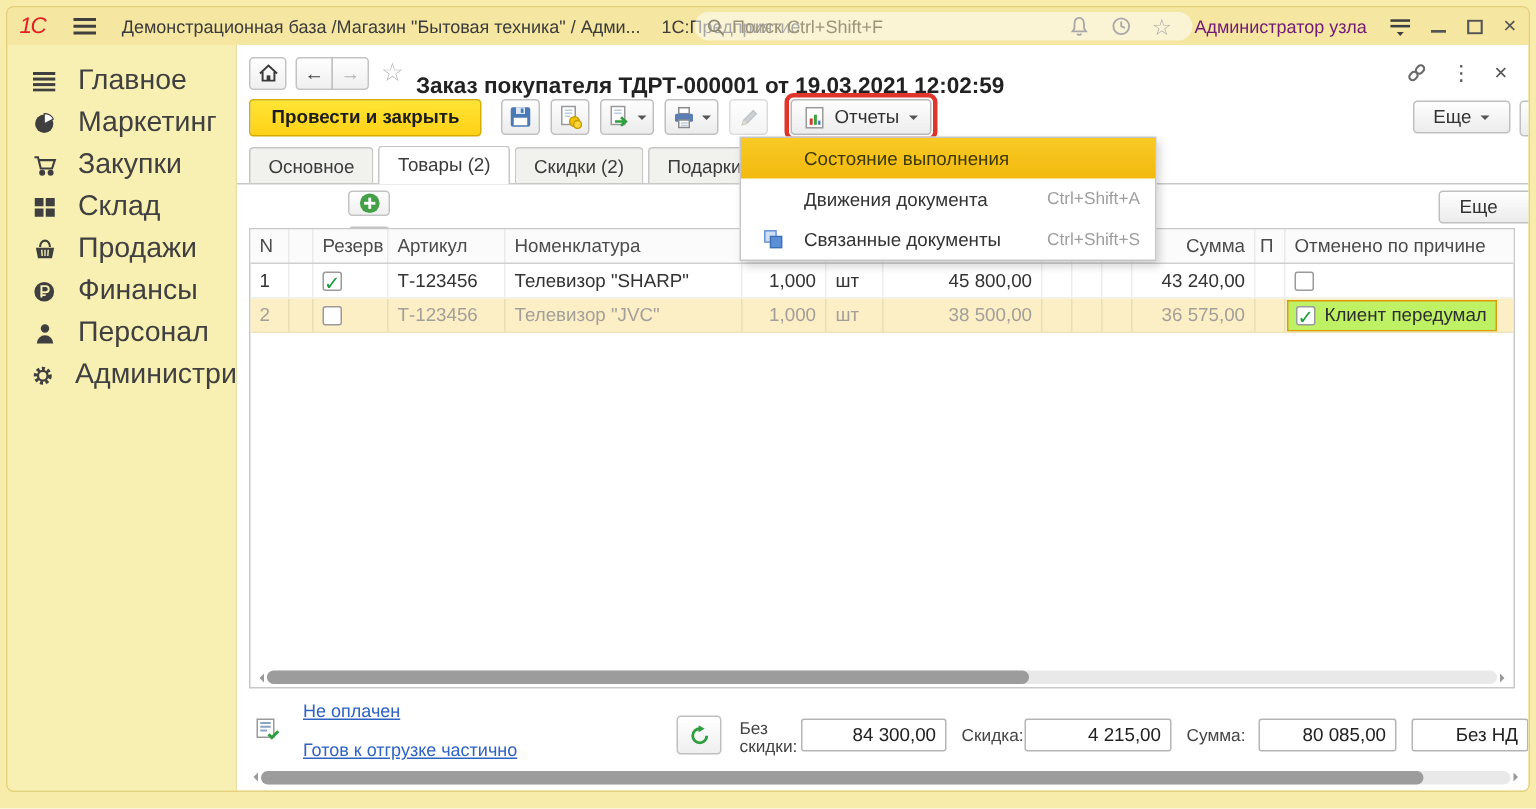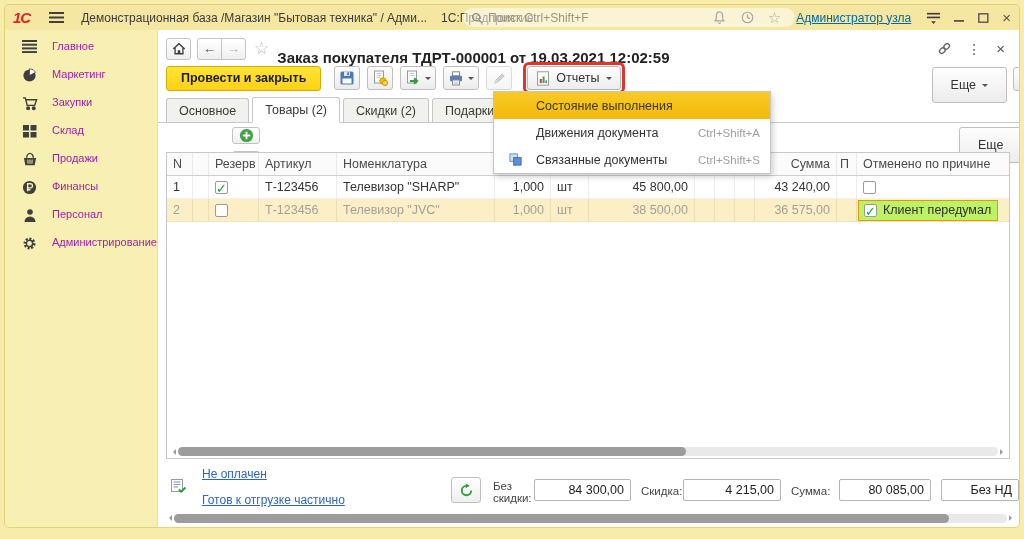--- a/index.html
+++ b/index.html
@@ -9,35 +9,35 @@
     background:#f8ecab; overflow:hidden;
     font-family:"Liberation Sans","DejaVu Sans",sans-serif;
     font-size:12.5px; color:#333; -webkit-font-smoothing:antialiased;
   }
   .window { position:absolute; left:5px; top:5px; right:5px; bottom:12px;
     display:flex; flex-direction:column; border-radius:4px; overflow:hidden;
     box-shadow:0 0 0 1px rgba(190,160,40,.35); }
   
   .topbar { height:25px; background:#f5e6a1; display:flex; align-items:center;
     padding:0 8px; flex:0 0 auto; position:relative; }
-  .logo { color:#e31e24; font-weight:bold; font-style:italic; font-size:15px;
+  .logo { color:#e31e24; font-weight:normal; font-style:italic; font-size:15px;
     letter-spacing:-1px; margin-right:18px; }
   .tb-title { color:#3b3b3b; font-size:12px; white-space:nowrap; margin-left:16px; }
   .tb-prod { margin-left:14px; }
   .searchbox { position:absolute; left:458px; top:3px; width:332px; height:19px;
     background:rgba(255,255,255,.55); border-radius:10px; display:flex;
     align-items:center; padding:0 8px; gap:5px; color:#9b947a; font-size:12px; }
   .tb-right { margin-left:auto; display:flex; align-items:center; gap:13px; }
-  .tb-user { font-size:12px; color:#0369a1; margin:0 2px;text-decoration:underline; }
+  .tb-user { font-size:12px; color:#701a75; margin:0 2px; }
   .ibtn { display:inline-flex; align-items:center; justify-content:center; cursor:default; }
   
   .body { flex:1; display:flex; min-height:0; }
   .sidebar { width:152px; background:#f8f0b2; padding-top:10px; flex:0 0 auto; }
-  .side-item { height:28px; display:flex; align-items:flex-start; gap:14px;
-    padding-left:16px; font-size:11px; color:#a21caf; cursor:default; }
+  .side-item { height:28px; display:flex; align-items:center; gap:14px;
+    padding-left:16px; font-size:19px; color:#404040; cursor:default; }
   .side-item .sicon { width:17px; display:flex; justify-content:center; }
   .main { flex:1; background:#fff; position:relative; overflow:hidden;
     border-left:1px solid #e8dfa8; }
   
   .doc-header { position:absolute; left:8px; right:8px; top:5px; height:27px;
     display:flex; align-items:center; gap:6px; }
   .sqbtn { height:22px; min-width:25px; border:1px solid #c3c3c3; border-radius:3px;
     background:linear-gradient(#fff,#efefef); display:inline-flex; align-items:center;
     justify-content:center; font-size:13px; color:#444; }
   .navpair { display:flex; }
@@ -58,21 +58,21 @@
   .tbtn { height:24px; min-width:26px; padding:0 4px; border:1px solid #bfbfbf;
     border-radius:3px; background:linear-gradient(#fefefe,#ececec);
     display:inline-flex; align-items:center; justify-content:center; gap:4px; }
   .tbtn.disabled { opacity:.55; }
   .caret { width:0; height:0; border:3.5px solid transparent; border-top-color:#555;
     margin-top:4px; }
   .annot { border:3px solid #e0352b; border-radius:6px; padding:1px; margin-left:4px; }
   .btn-reports { height:24px; padding:0 8px; border:1px solid #b9b9b9; border-radius:3px;
     background:linear-gradient(#fefefe,#ededed); display:inline-flex; align-items:center;
     gap:6px; font-size:12.5px; color:#333; }
-  .more-btn { position:absolute; height:36px; padding:0 18px; border:1px solid #bfbfbf;
+  .more-btn { position:absolute; height:22px; padding:0 13px; border:1px solid #bfbfbf;
     border-radius:3px; background:linear-gradient(#fefefe,#ececec); display:inline-flex;
     align-items:center; gap:6px; font-size:12.5px; color:#333; }
   .more-doc { right:12px; top:37px; }
   .sliver { position:absolute; right:-3px; top:37px; width:9px; height:24px;
     border:1px solid #bfbfbf; border-radius:3px 0 0 3px;
     background:linear-gradient(#fefefe,#ececec); }
   .more-grid { left:801px; top:97px; width:65px; }
   
   .tabs { position:absolute; left:0; right:0; top:66px; height:27px;
     padding-left:8px; display:flex; align-items:flex-end;

